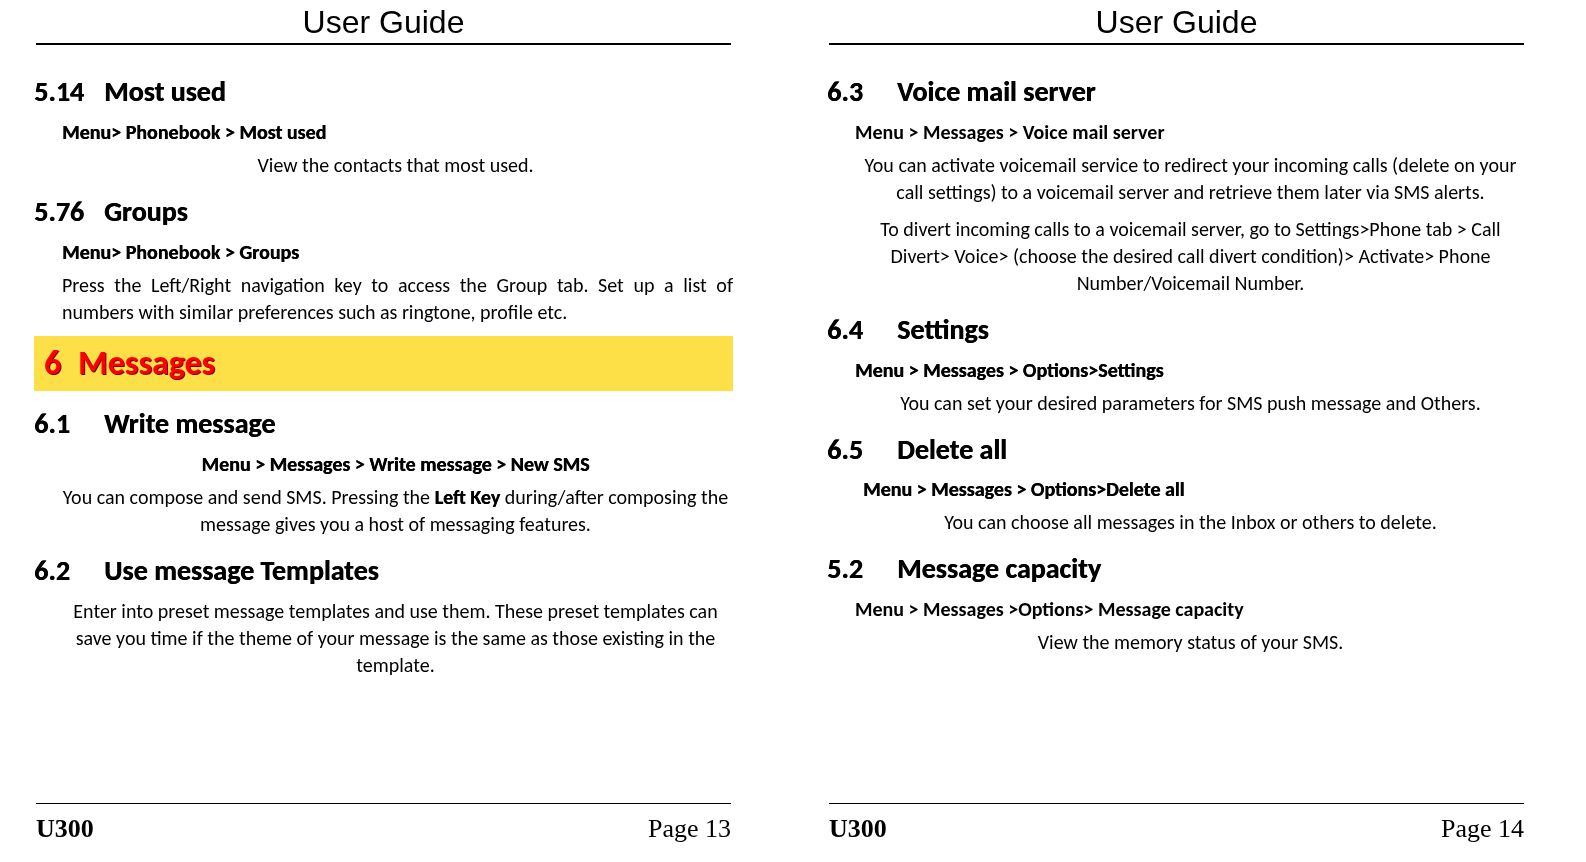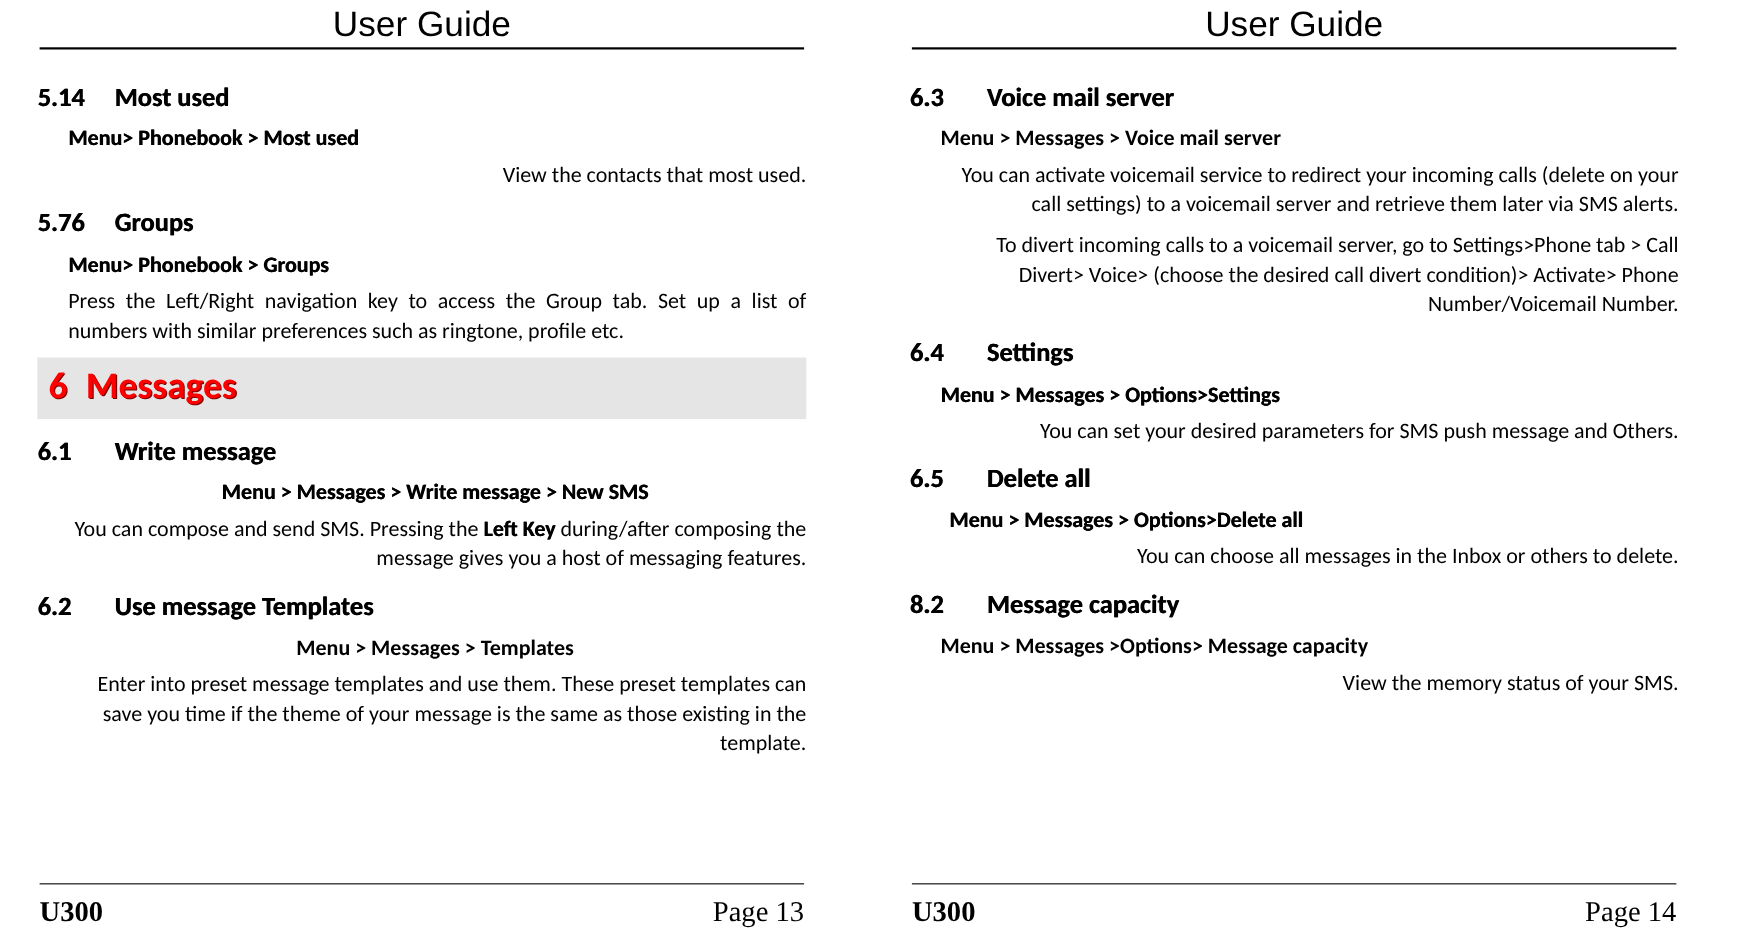--- a/index.html
+++ b/index.html
@@ -34,44 +34,44 @@
     padding: 4px 0 2px 0;
     margin: 0 2px 14px 2px;
     font-family: Arial, sans-serif;
   }
   .content {
     flex: 1 1 auto;
     font-size: 20px;
     line-height: 1.35;
   }
   .h2 {
-    font-size: 24px;
+    font-size: 28px;
     font-weight: 700;
     margin: 14px 0 8px 0;
     text-shadow: 0.5px 0 0 currentColor;
   }
   .h2 .num {
     display: inline-block;
     min-width: 70px;
   }
   .h3 {
     font-size: 20px;
     font-weight: 700;
     margin: 6px 0 6px 28px;
     text-shadow: 0.4px 0 0 currentColor;
   }
   .h3.tight { margin-left: 24px; text-align: center; }
   .para {
     margin: 4px 0 10px 28px;
     font-weight: 400;
-    text-align: right;
+    text-align: center;
   }
   .para.justify { text-align: justify; }
   .chapter-banner {
-    background: #e5e5e5;
+    background: #fde047;
     color: #ff0000;
     font-size: 34px;
     font-weight: 700;
     padding: 4px 10px 6px 10px;
     margin: 8px 0 10px 0;
     text-shadow: 1px 1px 0 #7c0000;
     font-family: Calibri, Arial, sans-serif;
   }
   .chapter-banner .cnum {
     display: inline-block;
@@ -118,21 +118,20 @@
         <span class="num">6.1</span><span>Write message</span>
       </div>
       <div class="h3 tight">Menu &gt; Messages &gt; Write message &gt; New SMS</div>
       <div class="para" style="margin-left:24px">
         <span>You can compose and send SMS. Pressing the </span><span class="strong">Left Key</span><span> during/after composing the message gives you a host of messaging features.</span>
       </div>
 
       <div class="h2">
         <span class="num">6.2</span><span>Use message Templates</span>
       </div>
-      <div class="h3 tight" style="font-weight:700; text-shadow:none;">Menu &gt; Messages &gt; Templates</div>
       <div class="para" style="margin-left:24px">Enter into preset message templates and use them. These preset templates can save you time if the theme of your message is the same as those existing in the template.</div>
 
     </div>
     <div class="footer">
       <span class="model">U300</span>
       <span>Page 13</span>
     </div>
   </div>
 
   <div class="page">
@@ -152,21 +151,21 @@
       <div class="h3">Menu &gt; Messages &gt; Options&gt;Settings</div>
       <div class="para">You can set your desired parameters for SMS push message and Others.</div>
 
       <div class="h2">
         <span class="num">6.5</span><span>Delete all</span>
       </div>
       <div class="h3" style="margin-left:36px">Menu &gt; Messages &gt; Options&gt;Delete all</div>
       <div class="para">You can choose all messages in the Inbox or others to delete.</div>
 
       <div class="h2">
-        <span class="num">8.2</span><span>Message capacity</span>
+        <span class="num">5.2</span><span>Message capacity</span>
       </div>
       <div class="h3" style="text-shadow:none;">Menu &gt; Messages &gt;Options&gt; Message capacity</div>
       <div class="para">View the memory status of your SMS.</div>
 
     </div>
     <div class="footer">
       <span class="model">U300</span>
       <span>Page 14</span>
     </div>
   </div>

